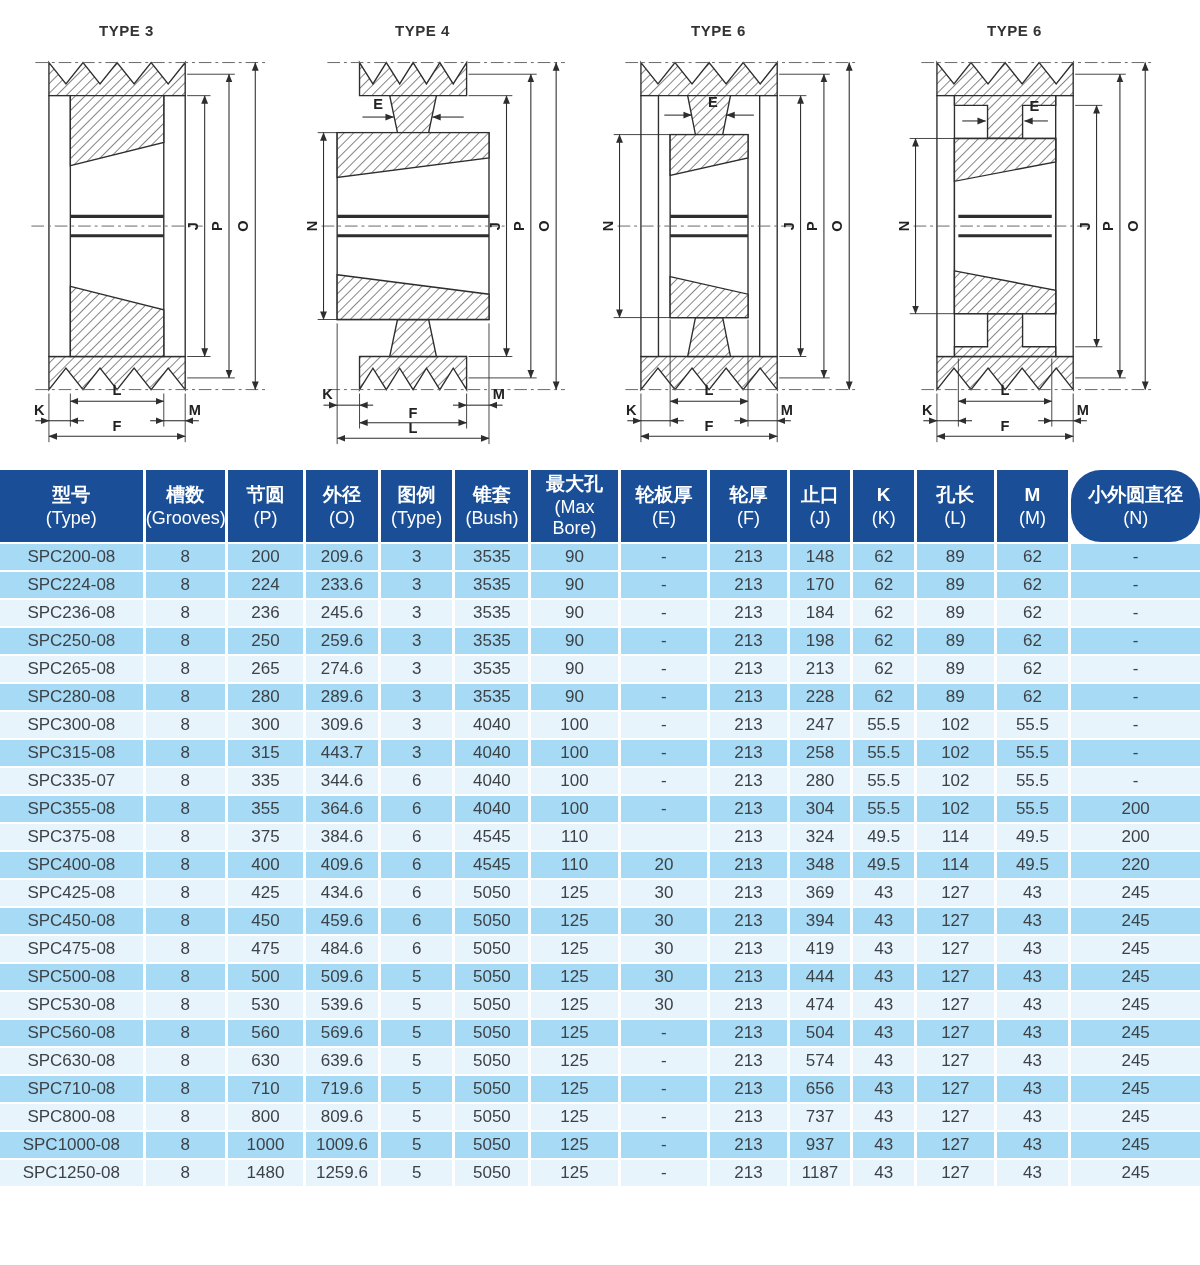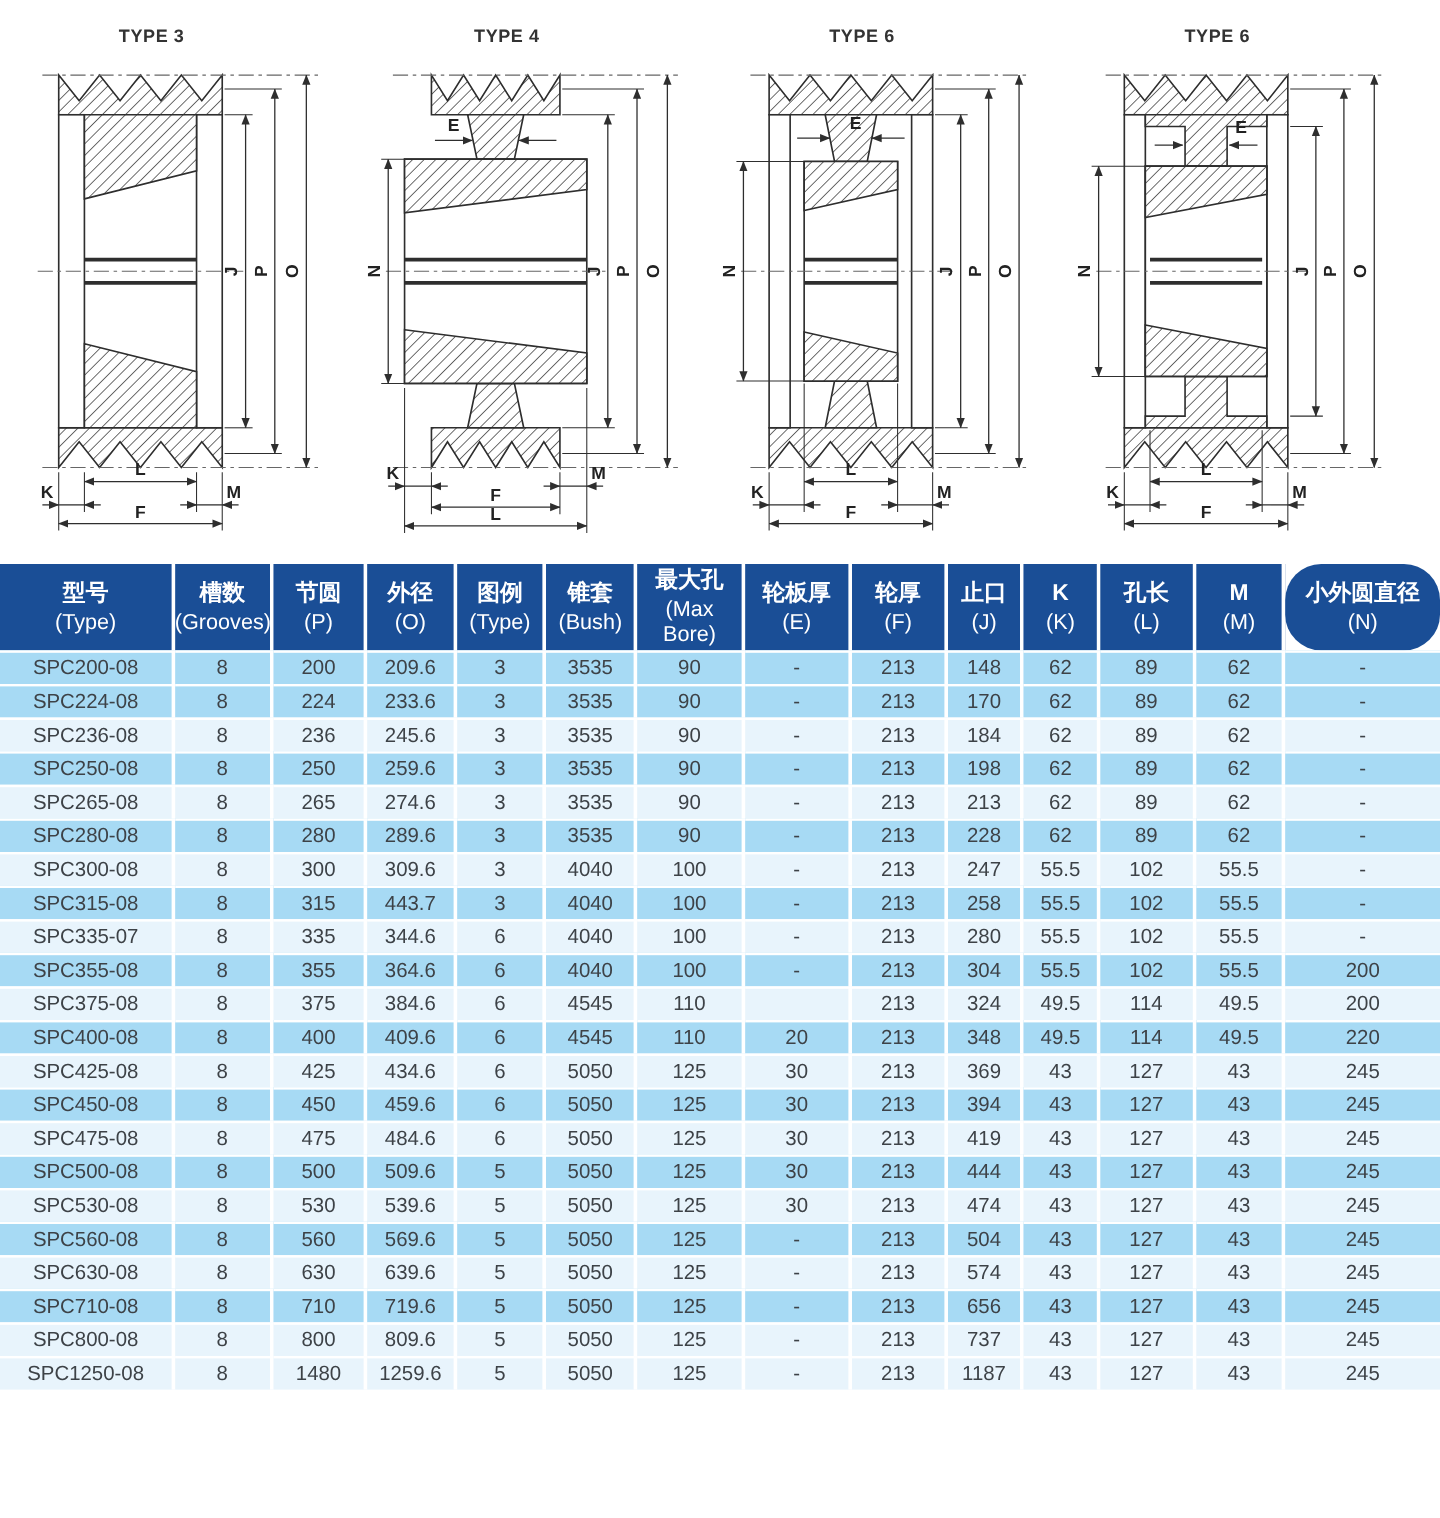--- a/index.html
+++ b/index.html
@@ -706,20 +706,36 @@
         <td>5050</td>
         <td>125</td>
         <td>-</td>
         <td>213</td>
         <td>737</td>
         <td>43</td>
         <td>127</td>
         <td>43</td>
         <td>245</td>
       </tr>
+      <tr class="blue">
+        <td>SPC1000-08</td>
+        <td>8</td>
+        <td>1000</td>
+        <td>1009.6</td>
+        <td>5</td>
+        <td>5050</td>
+        <td>125</td>
+        <td>-</td>
+        <td>213</td>
+        <td>937</td>
+        <td>43</td>
+        <td>127</td>
+        <td>43</td>
+        <td>245</td>
+      </tr>
       <tr class="pale">
         <td>SPC1250-08</td>
         <td>8</td>
         <td>1480</td>
         <td>1259.6</td>
         <td>5</td>
         <td>5050</td>
         <td>125</td>
         <td>-</td>
         <td>213</td>

